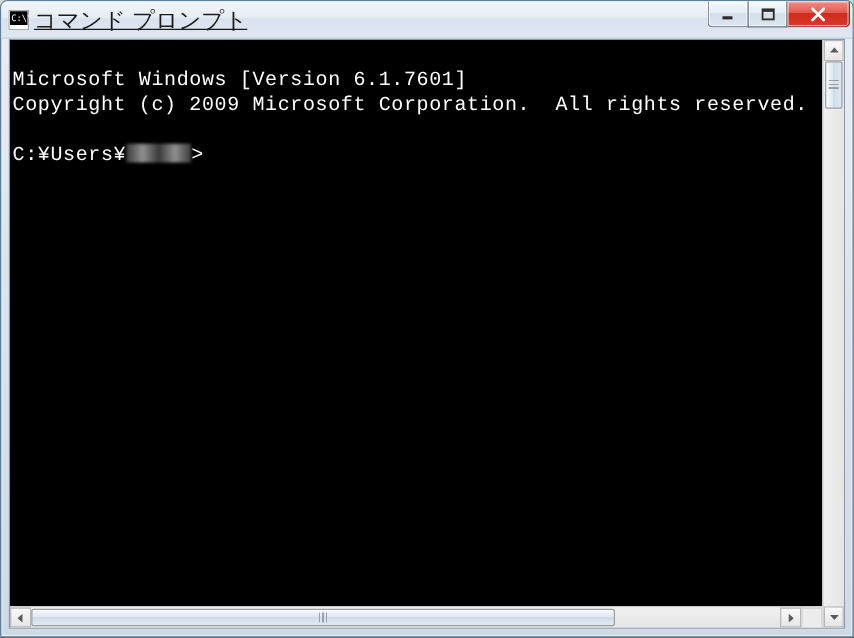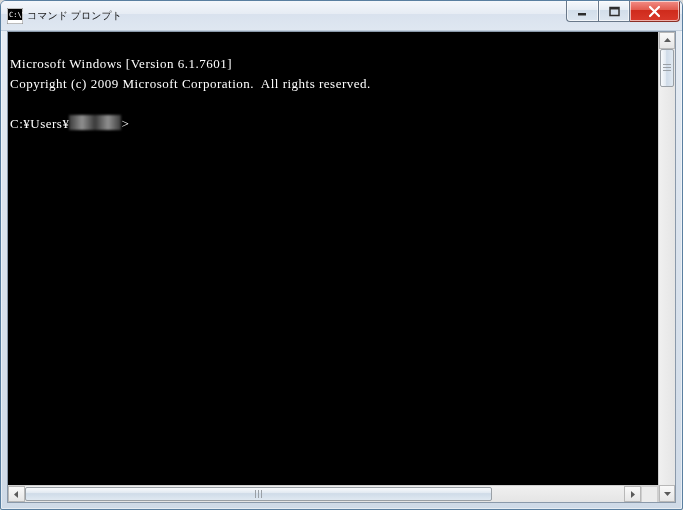--- a/index.html
+++ b/index.html
@@ -32,23 +32,24 @@
   }
   .titlebar .icon {
     width: 16px;
     height: 16px;
     margin-right: 4px;
     flex: 0 0 auto;
   }
   .titlebar .title {
     flex: 1 1 auto;
     color: #1a1a1a;
-    font-size: 10px;
+    font-size: 18px;
     white-space: nowrap;
     overflow: hidden;
+    text-decoration: underline;
   }
   .caption-buttons {
     display: flex;
     align-self: flex-start;
     height: 21px;
     margin-right: 2px;
   }
   .cap-btn {
     width: 32px;
     height: 21px;
@@ -83,22 +84,22 @@
   .main-area {
     flex: 1 1 auto;
     display: flex;
     flex-direction: column;
     overflow: hidden;
   }
   .console {
     flex: 1 1 auto;
     background: #000;
     color: #fff;
-    font-family: Liberation Serif, serif;
-    font-size: 13px;
+    font-family: Liberation Mono, monospace;
+    font-size: 16px;
     line-height: 20px;
     padding: 2px 2px;
     white-space: pre;
     letter-spacing: 0.5px;
     overflow: hidden;
   }
   .console .prompt-line { white-space: pre; }
   .blur {
     display: inline-block;
     width: 52px;

